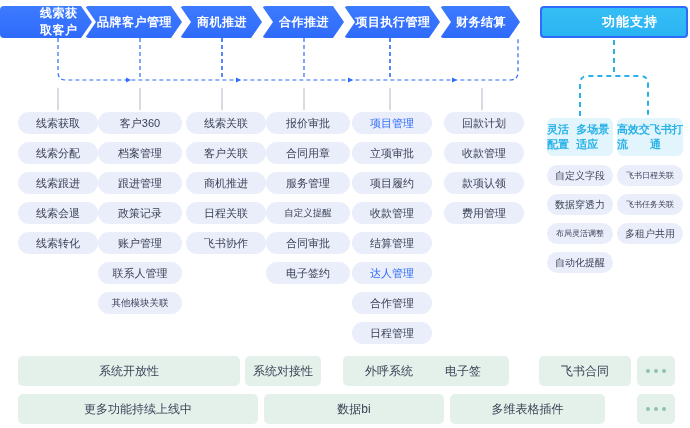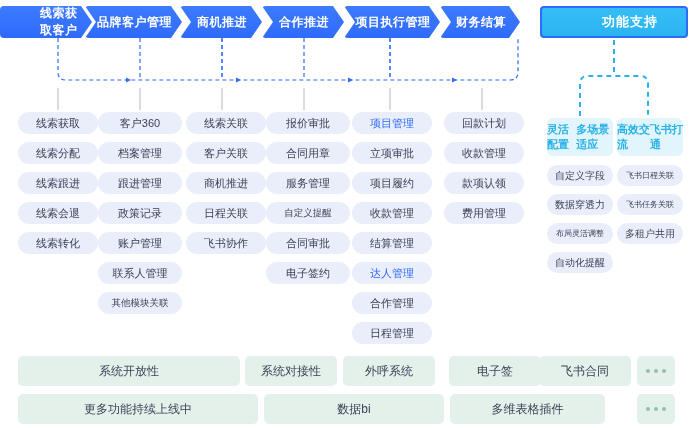--- a/index.html
+++ b/index.html
@@ -185,23 +185,23 @@
         <span>高效交流</span>
         <span>飞书打通</span>
       </div>
       <div class="sup-pill tiny">飞书日程关联</div>
       <div class="sup-pill tiny">飞书任务关联</div>
       <div class="sup-pill">多租户共用</div>
     </div>
 
   <div class="brow" style="left:0;top:356px;width:690px;" id="b1">
       <div class="bcell" style="left: 18px; width: 222px;">系统开放性</div>
-      <div class="bcell" style="left: 245px; width: 92px;">系统对接性</div>
+      <div class="bcell" style="left: 245px; width: 76px;">系统对接性</div>
       <div class="bcell" style="left: 343px; width: 92px;">外呼系统</div>
-      <div class="bcell" style="left: 449px; width: 92px;">电子签</div>
+      <div class="bcell" style="left: 417px; width: 92px;">电子签</div>
       <div class="bcell" style="left: 539px; width: 92px;">飞书合同</div>
       <div class="bcell" style="left: 637px; width: 38px;">
         <span class="dots">
           <i></i>
           <i></i>
           <i></i>
         </span>
       </div>
     </div>
   <div class="brow" style="left:0;top:394px;width:690px;" id="b2">

